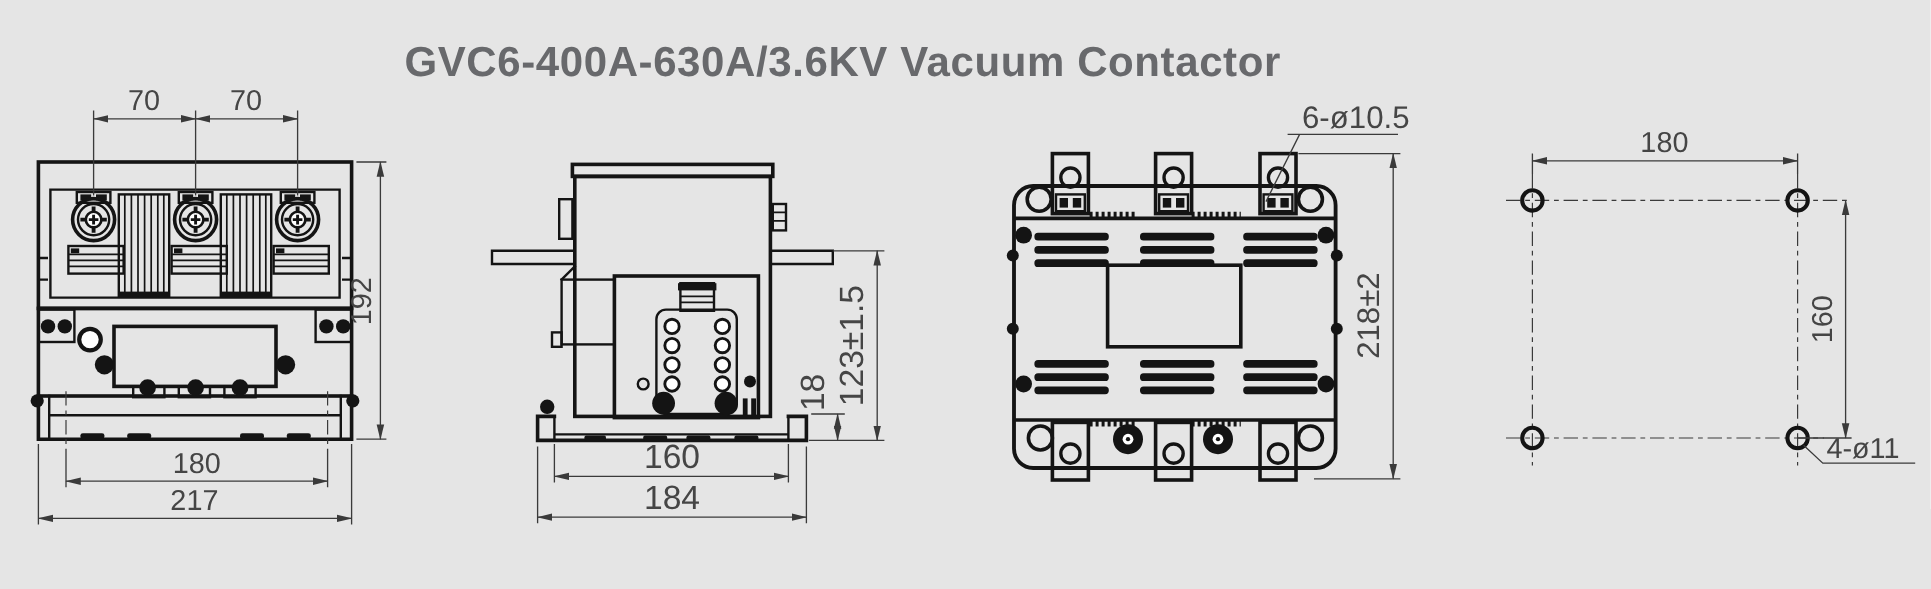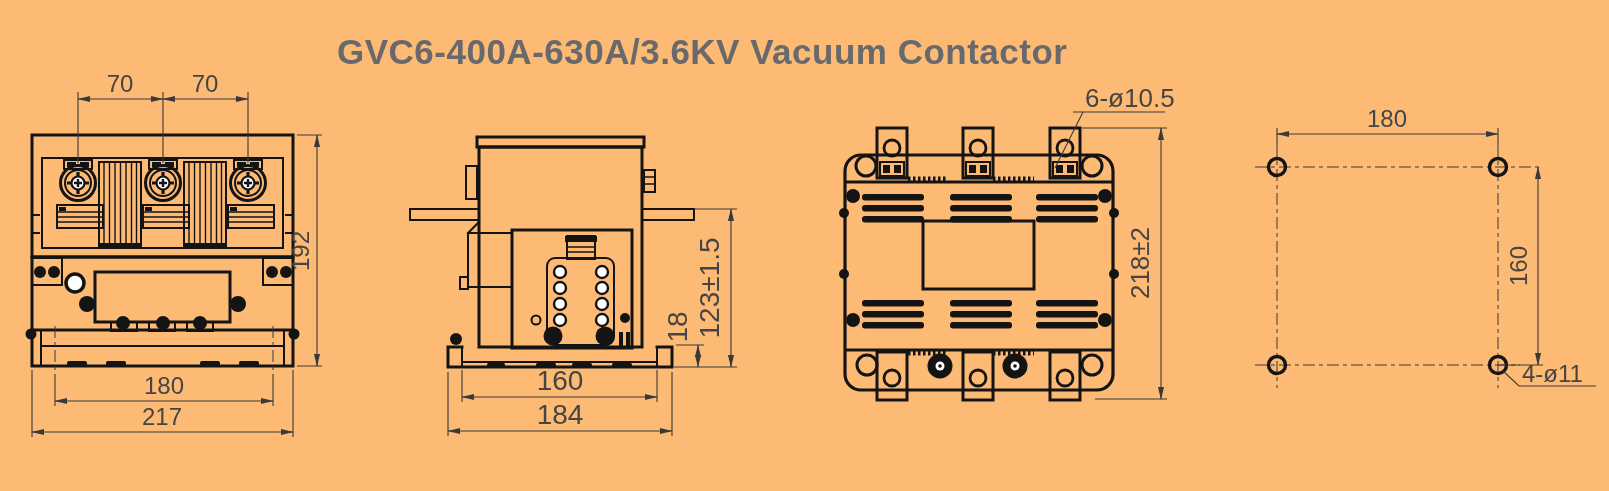--- a/index.html
+++ b/index.html
@@ -1,16 +1,16 @@
 <!DOCTYPE html>
 <html><head>
 <meta charset="utf-8">
 <style>
   html,body{margin:0;padding:0;background:#fff;}
-  .canvas{position:relative;width:1609px;height:491px;background:#fdba74;overflow:hidden;
+  .canvas{position:relative;width:1609px;height:491px;background:#e5e5e5;overflow:hidden;
           font-family:"Liberation Sans",sans-serif;}
   .title{position:absolute;left:337px;top:32px;font-size:35px;font-weight:bold;
          color:#68696c;letter-spacing:0.5px;white-space:nowrap;}
   svg{position:absolute;left:0;top:0;}
   .ol{stroke:#141414;fill:none;stroke-width:3;stroke-linecap:square;stroke-linejoin:miter;}
   .ol2{stroke:#141414;fill:none;stroke-width:2;stroke-linecap:square;}
   .thin{stroke:#141414;fill:none;stroke-width:1.4;}
   .fillb{fill:#141414;stroke:none;}
   .dim{stroke:#3a3a3a;fill:none;stroke-width:1.1;}
   .cline{stroke:#3a3a3a;fill:none;stroke-width:1;stroke-dasharray:12,4,4,4;}

